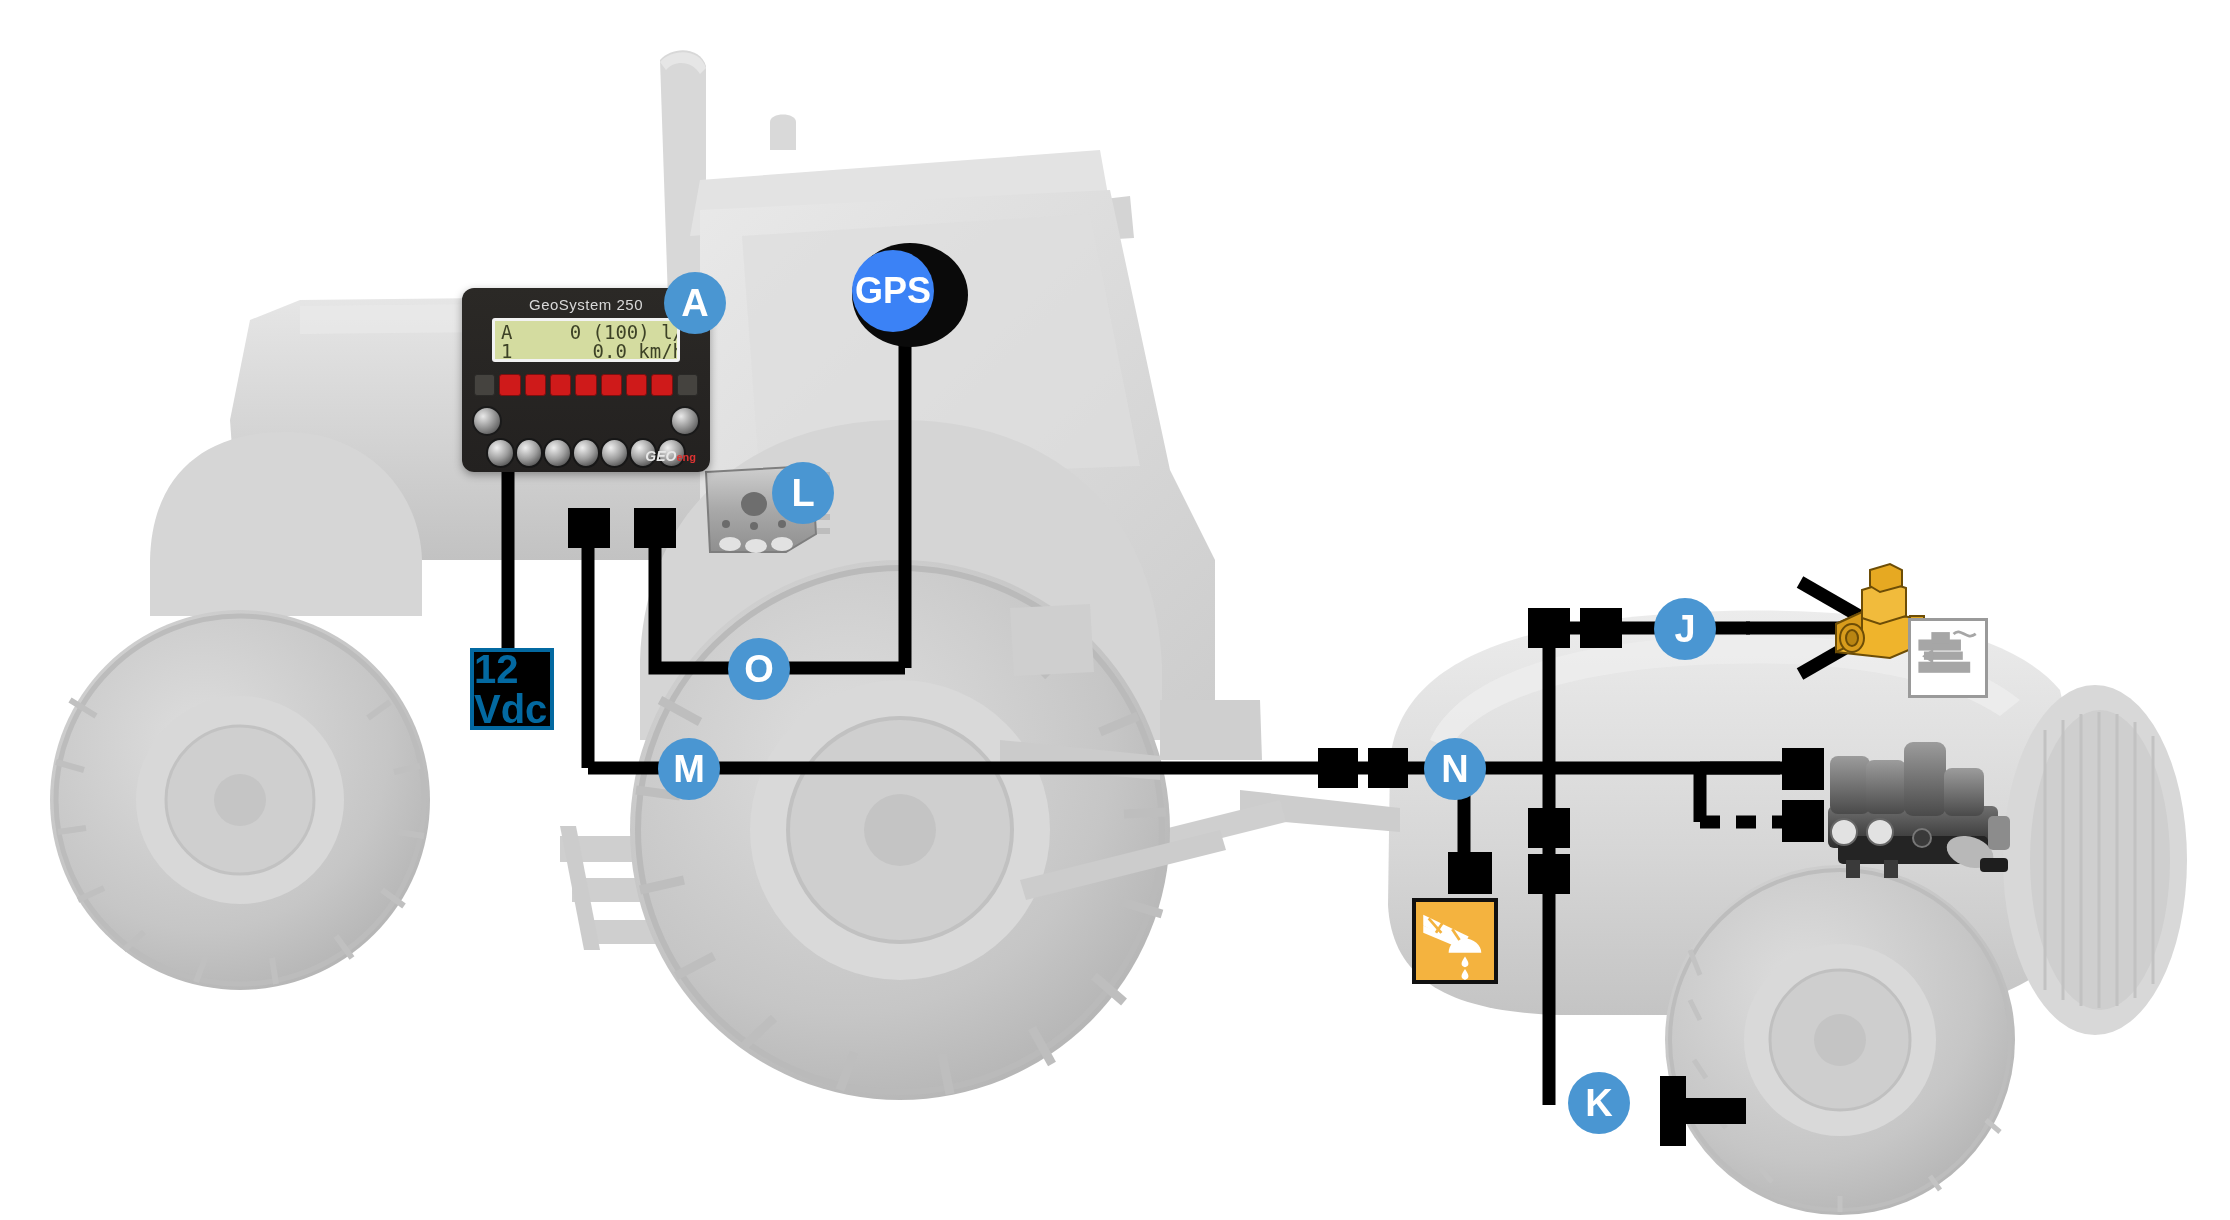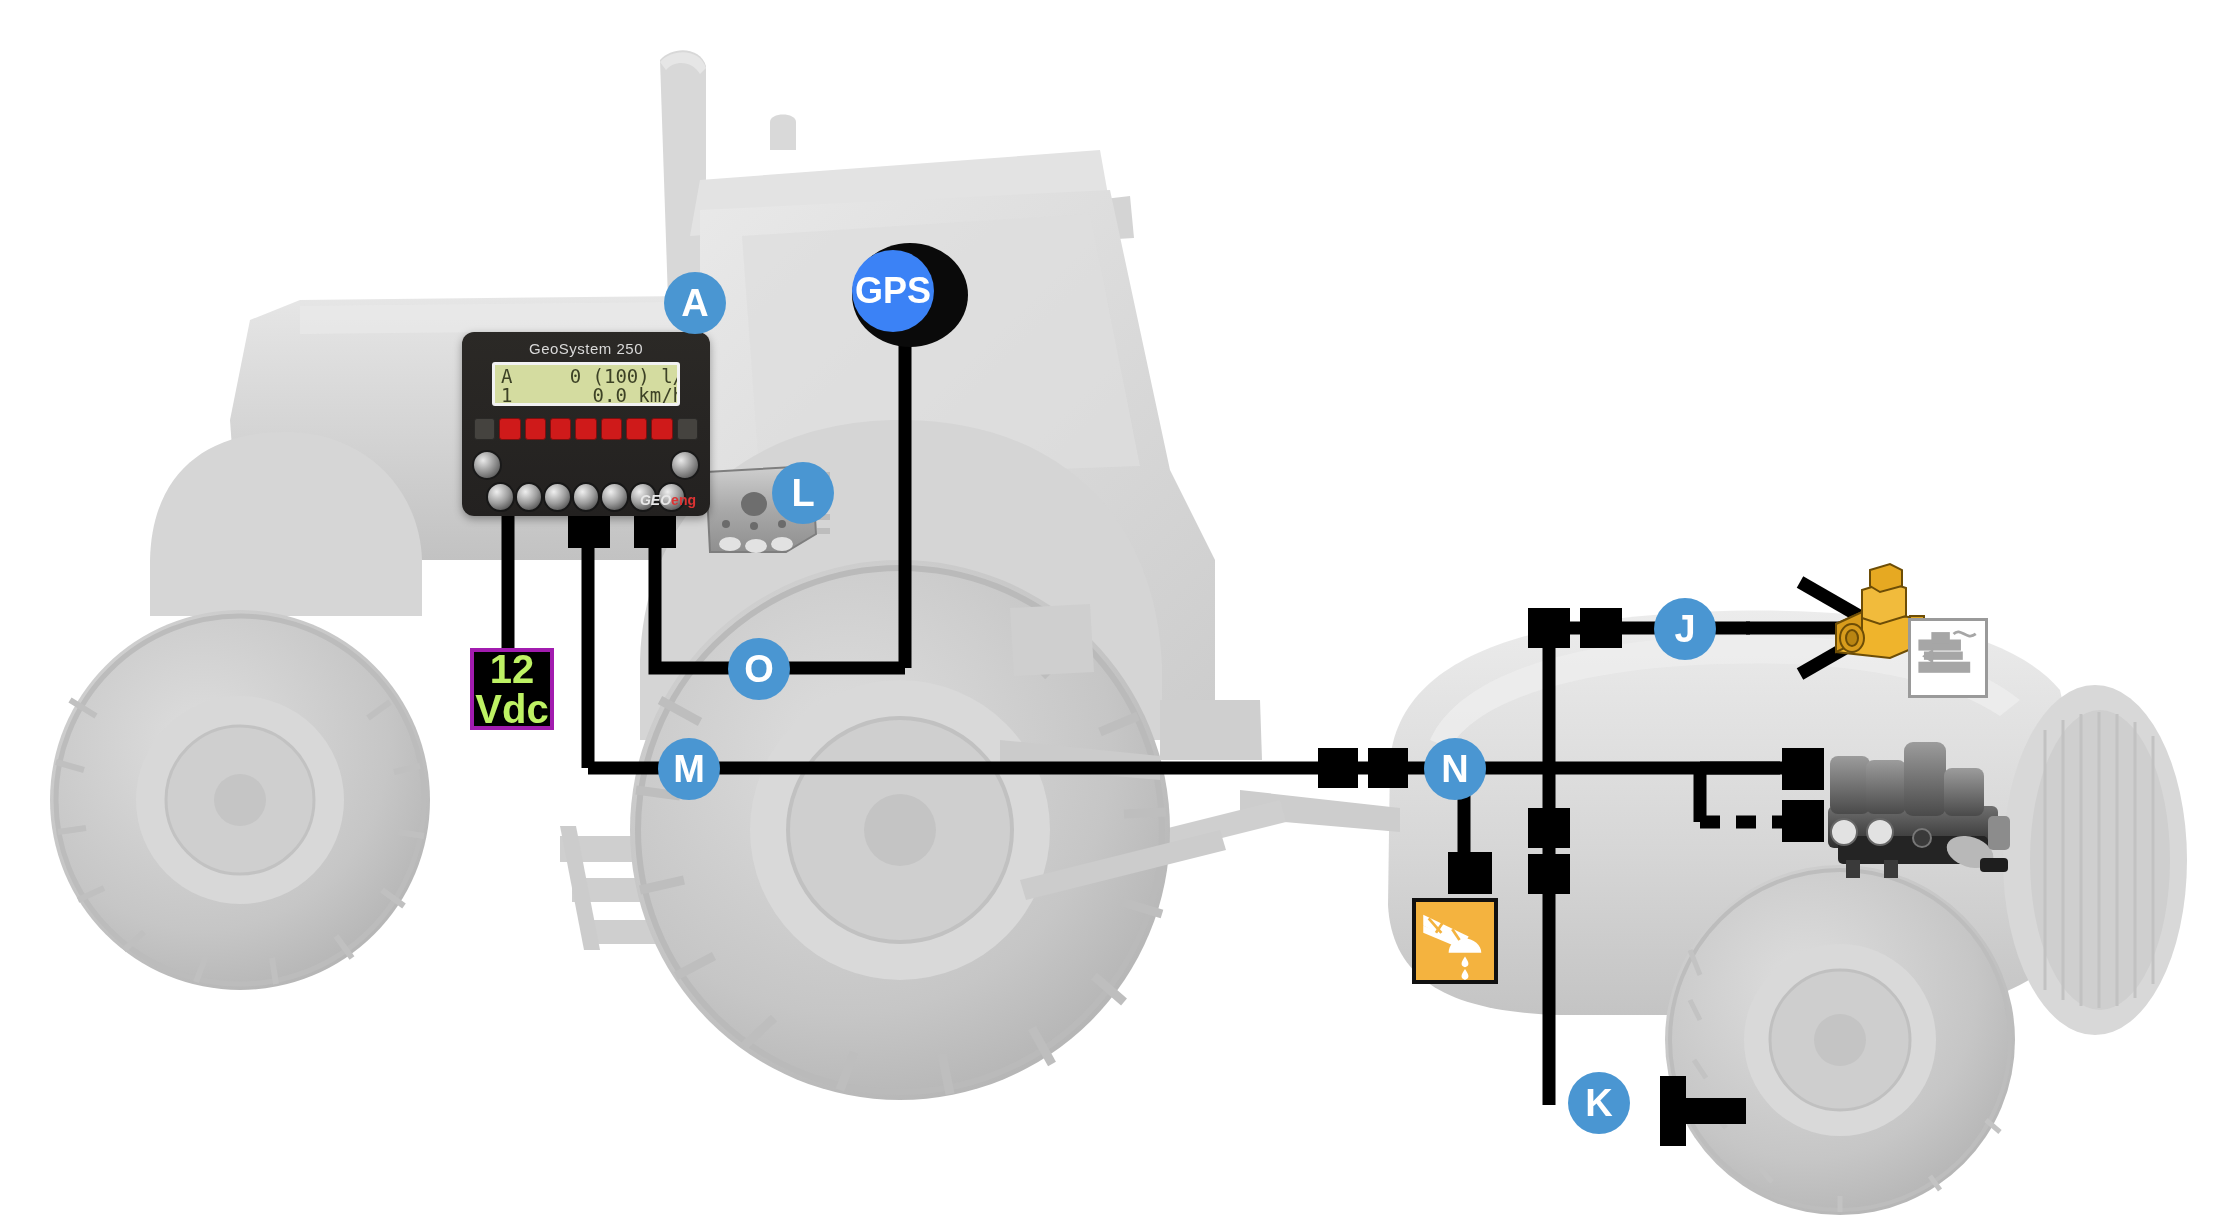--- a/index.html
+++ b/index.html
@@ -54,25 +54,24 @@
     line-height: 1;
     user-select: none;
   }
   .badge.blue { background: #4a96d2; }
   .badge.black { background: #3b82f6; }
 
   
   .vdc-box {
     position: absolute;
     background: #000000;
-    border: 4px solid #a21caf;
-    color: #bef264;
+    border: 4px solid #0369a1;
+    color: #0369a1;
     display: flex;
     flex-direction: column;
-    align-items: center;
     justify-content: center;
     font-weight: bold;
     line-height: 1.0;
     z-index: 8;
   }
   .vdc-box .l1 { font-size: 40px; }
   .vdc-box .l2 { font-size: 40px; }
 
   
   .conn {
@@ -158,21 +157,21 @@
     border: 2px solid #171717;
   }
   .ctrl .logo {
     position: absolute;
     right: 14px; bottom: 8px;
     font-size: 14px;
     font-style: italic;
     font-weight: bold;
     color: #e8e8e8;
   }
-  .ctrl .logo i { color: #d33; font-style: normal; font-size: 14px; }
+  .ctrl .logo i { color: #d33; font-style: normal; font-size: 11px; }
 
   
   .tile {
     position: absolute;
     z-index: 7;
     box-sizing: border-box;
   }
   .tile.amber {
     background: #f4b33f;
     border: 4px solid #111;
@@ -484,21 +483,21 @@
       <circle cx="104" cy="98" r="9" fill="#3a3a3a" stroke="#777" stroke-width="2"></circle>
       <ellipse cx="152" cy="112" rx="24" ry="15" fill="#b8b8b8" transform="rotate(18 152 112)"></ellipse>
       <rect x="170" y="76" width="22" height="34" rx="5" fill="#8c8c8c"></rect>
       <rect x="162" y="118" width="28" height="14" rx="4" fill="#1e1e1e"></rect>
       <rect x="28" y="120" width="14" height="18" fill="#3a3a3a"></rect>
       <rect x="66" y="120" width="14" height="18" fill="#3a3a3a"></rect>
     </svg>
 
   </div>
 
-  <div class="ctrl" style="left:462px; top:288px; width:248px; height:184px;margin-top:44px;">
+  <div class="ctrl" style="left:462px; top:288px; width:248px; height:184px;">
     <div class="brand-top">GeoSystem 250</div>
     <div class="lcd"><span>A     0 (100) l/ha</span><br><span>1       0.0 km/h</span></div>
 
     <div class="keyrow">
       <div class="key dark"></div>
       <div class="key"></div>
       <div class="key"></div>
       <div class="key"></div>
       <div class="key"></div>
       <div class="key"></div>

